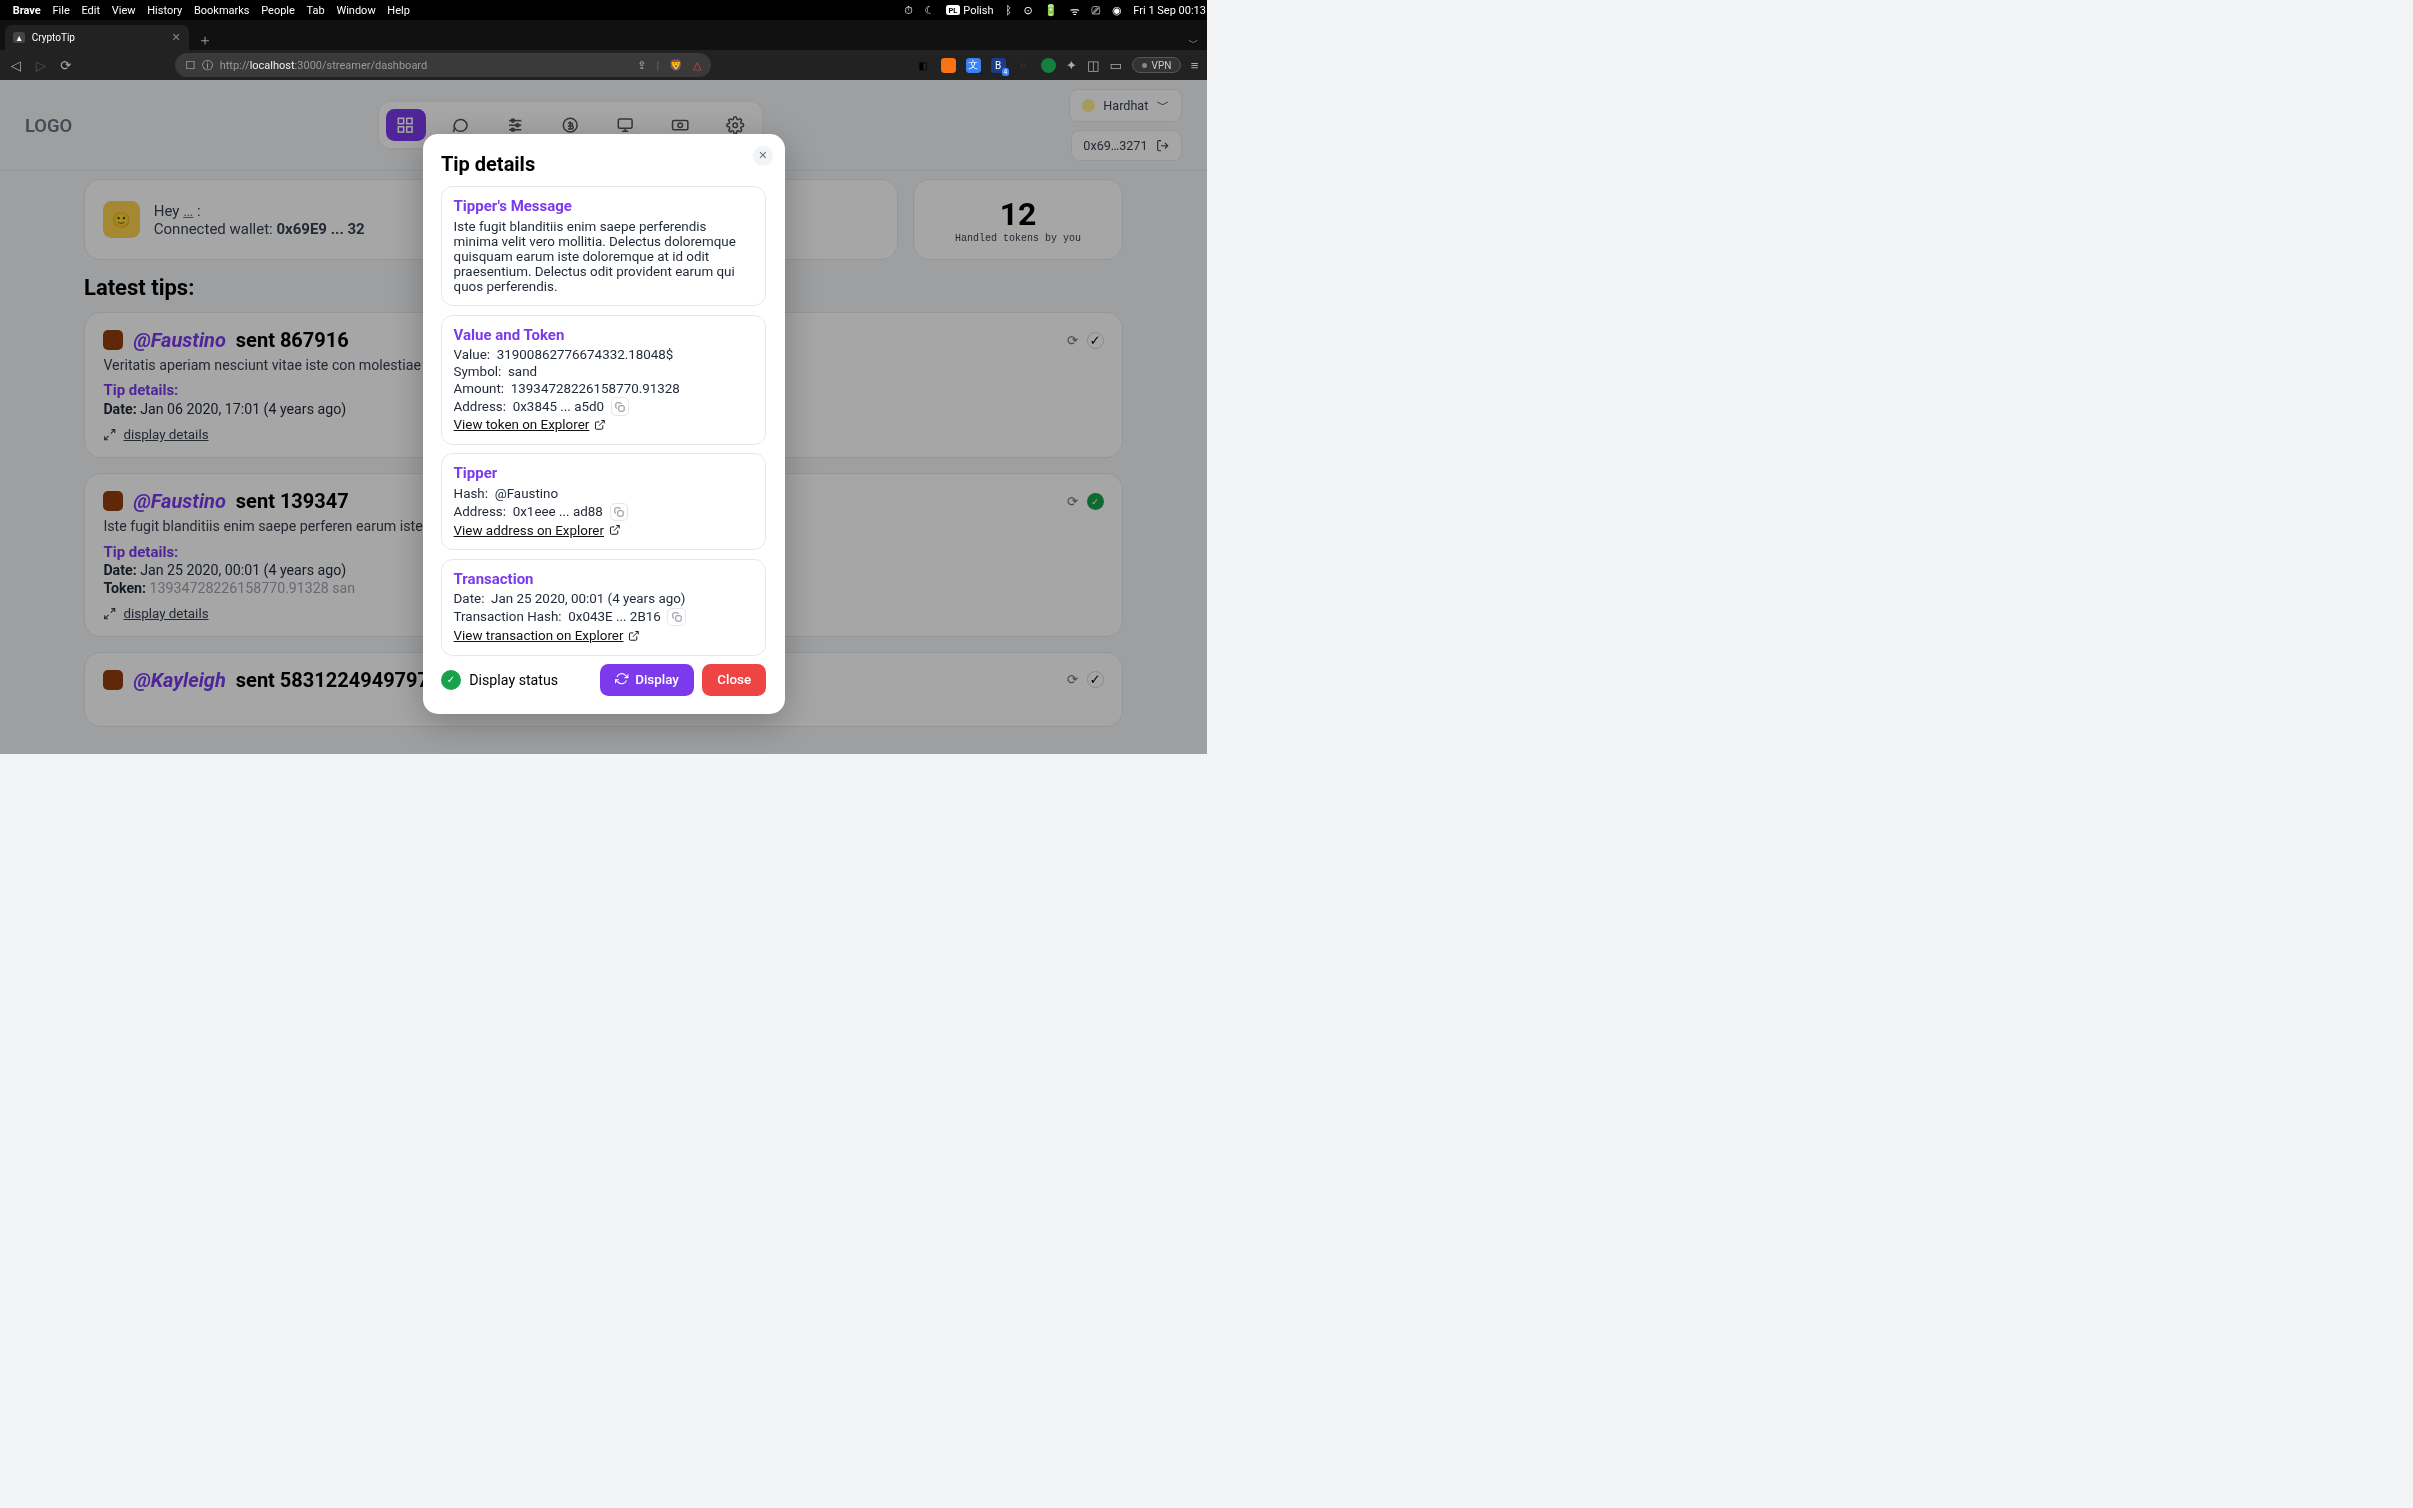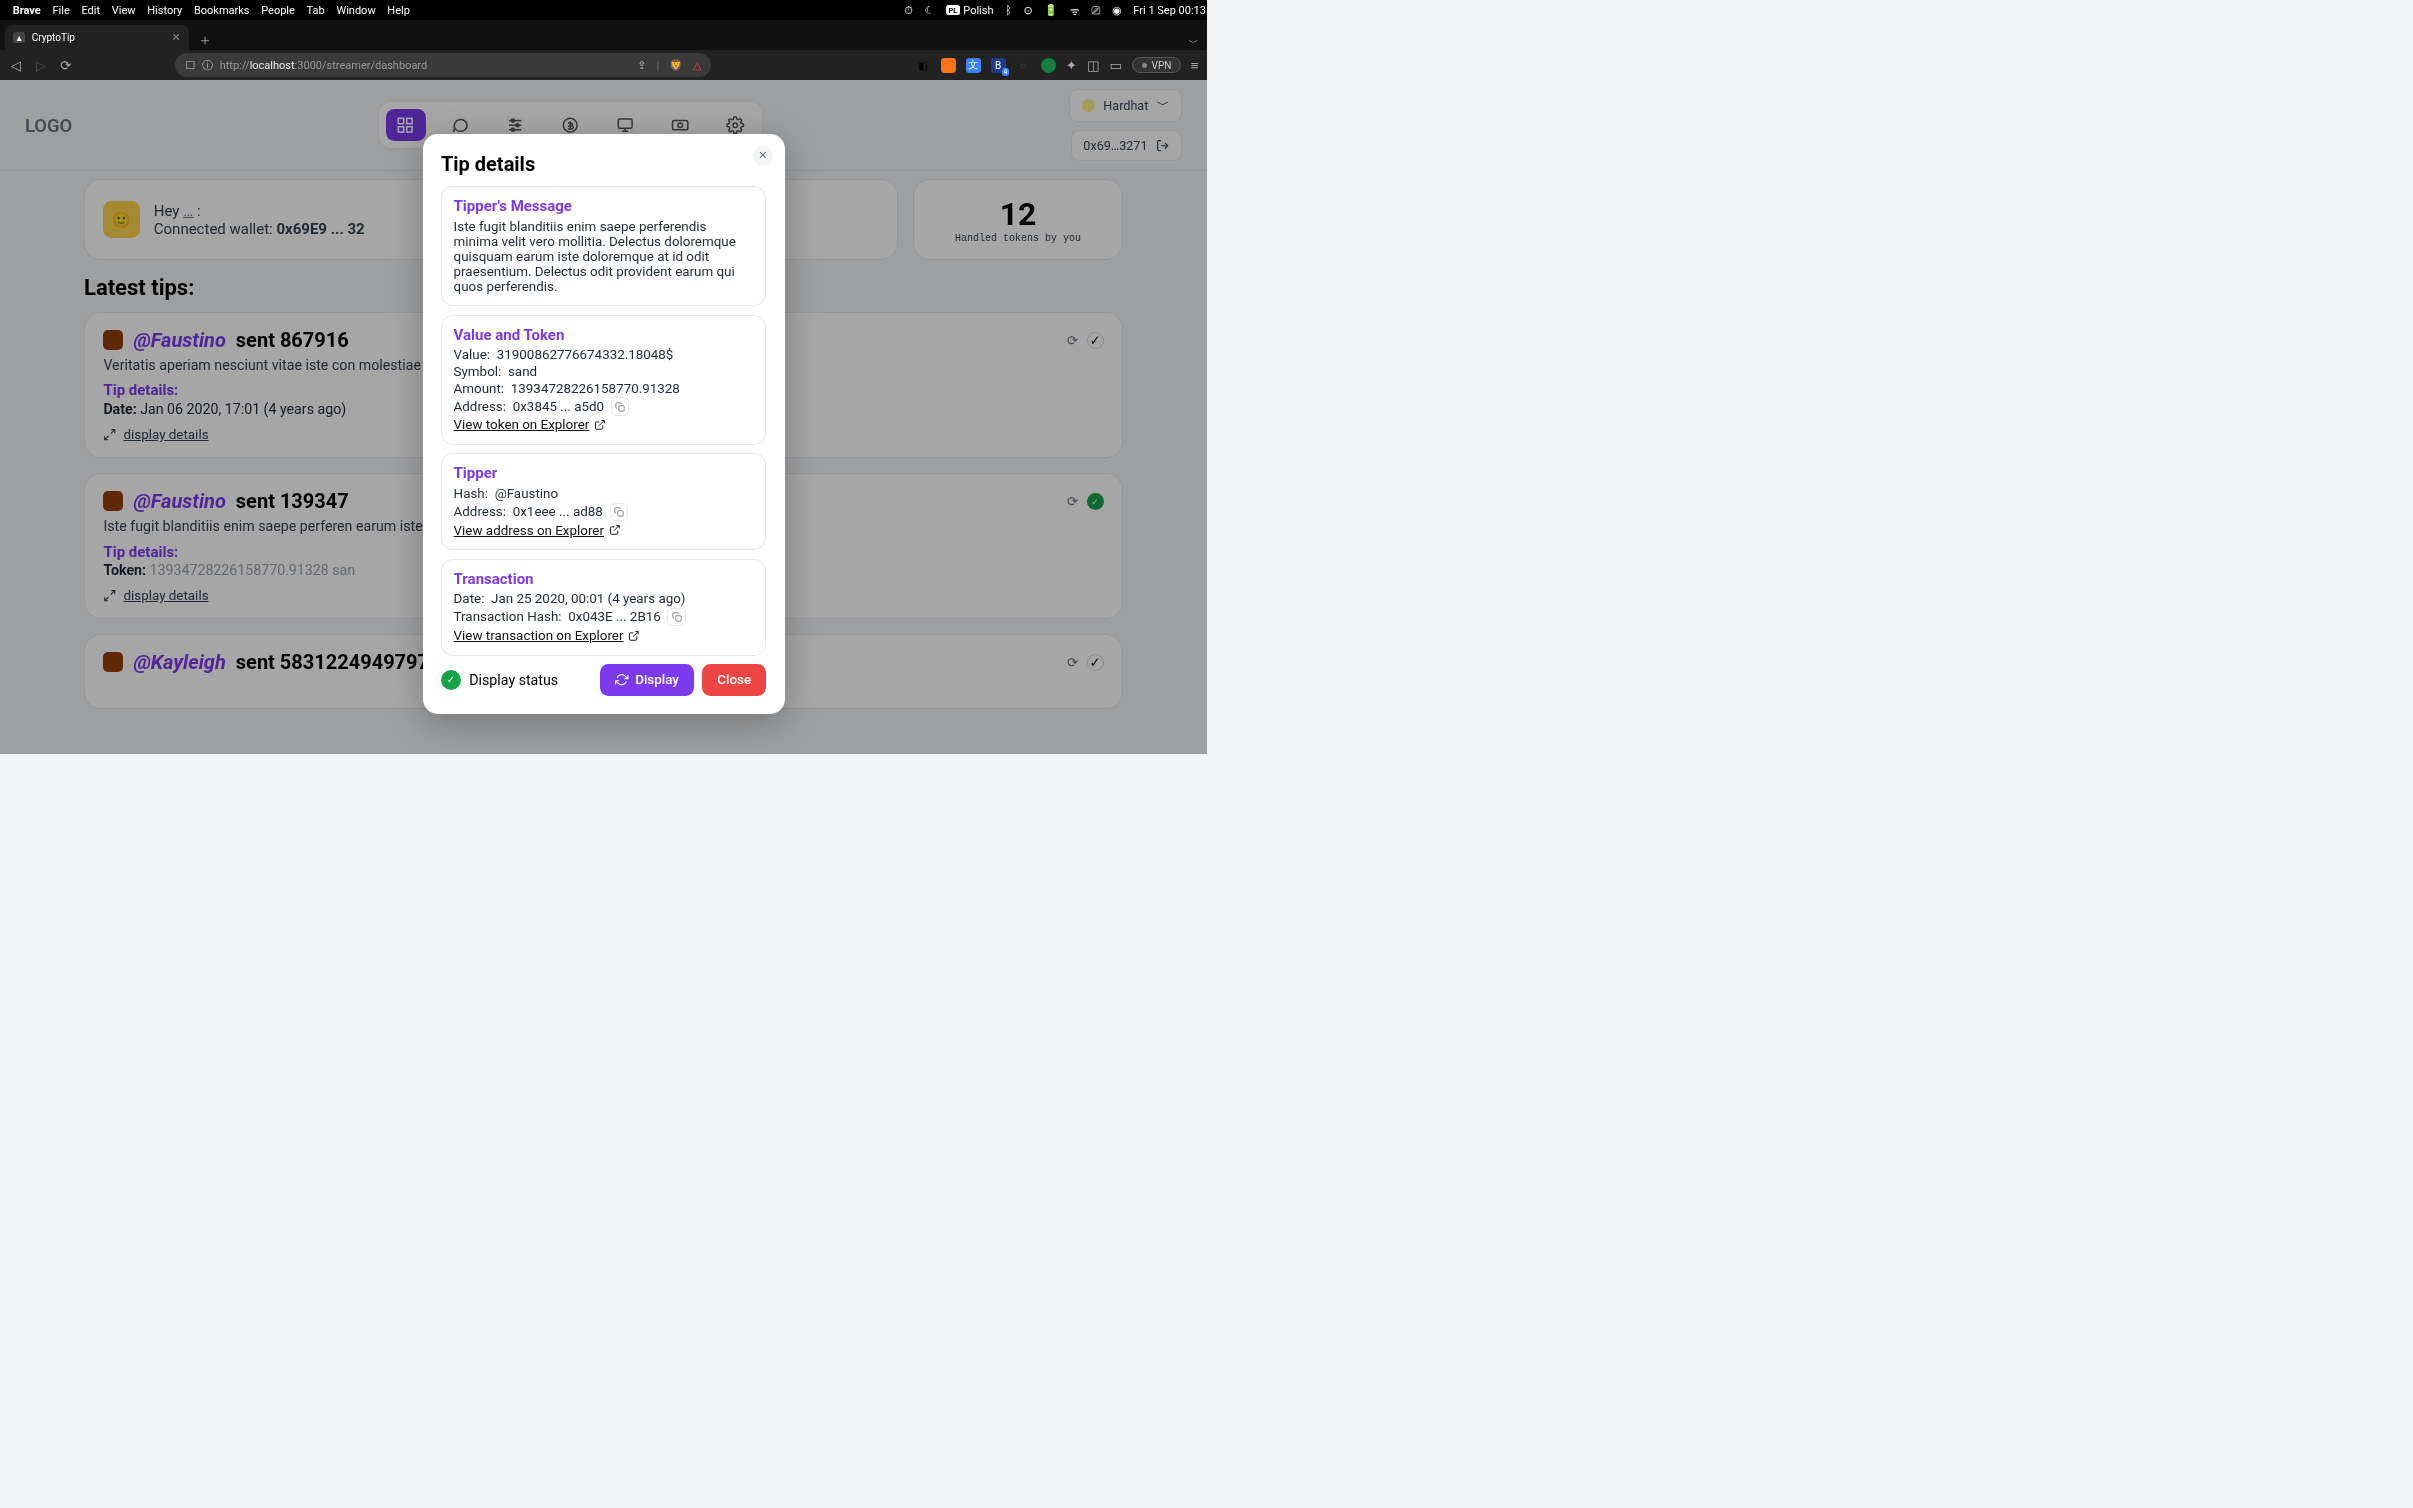--- a/index.html
+++ b/index.html
@@ -85,21 +85,21 @@
 .mcard { border:0.8px solid #e5e7eb; border-radius:11.7px; padding:10px 11.7px; margin-bottom:8.4px;}
 .mcard .mh { color:#7c3aed; font-size:15px; font-weight:700; margin-bottom:3.4px;}
 .mcard .row { font-size:13.4px; color:#1f2937; margin:1.7px 0; display:flex; align-items:center; gap:6.7px;}
 .mcard .link { text-decoration:underline; color:#111; display:flex; align-items:center; gap:5px;}
 .mcard .copy { width:18.4px; height:18.4px; border:0.8px solid #e5e7eb; border-radius:5px; display:flex; align-items:center; justify-content:center;}
 .mcard .copy svg{width:10px;height:10px;}
 .mfooter { display:flex; align-items:center; gap:8.4px; margin-top:5px;}
 .mfooter .status { display:flex; align-items:center; gap:8.4px; font-size:14.2px;}
 .mfooter .status .dot { width:20px; height:20px; background:#16a34a; border-radius:50%; color:#fff; display:flex; align-items:center; justify-content:center; font-size:10px;}
 .mfooter .spacer{flex:1;}
-.btn { border:none; border-radius:8.4px; padding:8.4px 15px; font-size:13.4px; font-weight:500; color:#fff; display:flex; align-items:center; gap:6.7px;}
+.btn { border:none; border-radius:8.4px; padding:8.4px 15px; font-size:13.4px; font-weight:500; color:#fff; display:flex; gap:6.7px;}
 .btn.display { background:#7c3aed; }
 .btn.close { background:#ef4444; }
 .btn svg{width:13.4px;height:13.4px;}
 .ext-link-ico{width:11.7px;height:11.7px;}
 </style>
 </head>
 <body>
 
 <div class="menubar">
   <div class="left">
@@ -287,20 +287,21 @@
           <div class="ava"></div>
           <span class="nick">@Faustino</span>
           <span class="sent"><span>sent</span> <span>139347</span></span>
           <div class="status-icons">
             <span style="color:#6b7280">⟳</span>
             <span class="circ ok">✓</span>
           </div>
         </div>
         <div class="msg">Iste fugit blanditiis enim saepe perferen                                                                              earum iste doloremq…</div>
         <div class="det-h">Tip details:</div>
+        <div class="det"><span class="lbl">Date:</span> <span>Jan 25 2020, 00:01 (4 years ago)</span></div>
         <div class="det"><span class="lbl">Token:</span> <span class="grey">13934728226158770.91328 san</span></div>
         <div class="expand">
             <svg viewBox="0 0 24 24" fill="none" stroke="currentColor" stroke-width="2">
               <path d="M15 3h6v6M9 21H3v-6M21 3l-7 7M3 21l7-7"></path>
             </svg>
             <span>display details</span>
           </div>
       </div>
 
       <div class="tip" style="padding-bottom:34px">

